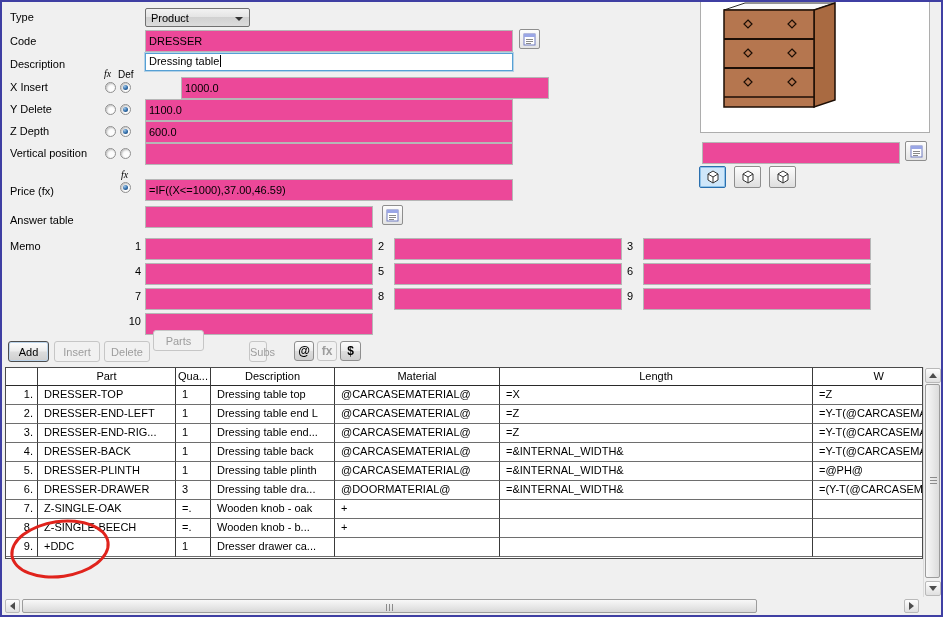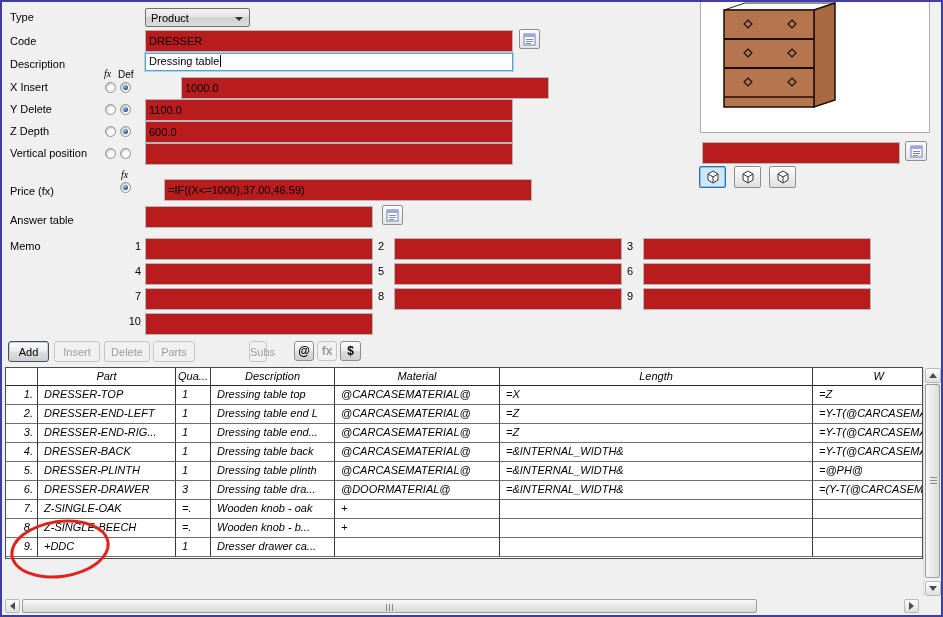--- a/index.html
+++ b/index.html
@@ -10,21 +10,21 @@
     background:#f0f0f0; border:2px solid #3f3fa3; overflow:hidden;
     font-size:11px; color:#000;
   }
   .abs { position:absolute; }
   .lbl { position:absolute; font-size:11px; color:#000; white-space:nowrap; }
   .smlbl { position:absolute; font-size:10px; color:#000; white-space:nowrap; }
   .fxi { font-style:italic; font-family:"Liberation Serif",serif; }
 
   
   .txt {
-    position:absolute; height:22px; background:#b91c1c;
+    position:absolute; height:22px; background:#ec4899;
     border:1px solid #b6b6b6; font:11px "Liberation Sans",sans-serif;
     padding:4px 3px; color:#000; outline:none;
   }
   .field {
     position:absolute; height:18px; background:#fff;
     border:1px solid #b6b6b6; padding:1px 3px 0 3px; overflow:hidden; white-space:nowrap;
   }
   .field.focused { border:1px solid #56a0d4; box-shadow:0 0 0 1px rgba(105,170,220,.45); }
   .caret { display:inline-block; width:1px; height:12px; background:#000; vertical-align:-2px; margin-left:1px; }
 
@@ -70,21 +70,21 @@
     position:absolute; width:27px; height:22px; border:1px solid #8e8e8e; border-radius:2px;
     background:linear-gradient(#fdfdfd,#dfdfdf); display:flex; align-items:center; justify-content:center;
   }
   .cubebtn.sel { border:1px solid #2a6fae; background:#cfe7fa; box-shadow:0 0 0 1px #8ec1e8 inset; }
 
   
   .preview { position:absolute; left:698px; top:0; width:230px; height:131px; background:#fff;
              border:1px solid #adadad; border-top:none; }
 
   
-  .grid-wrap { position:absolute; left:3px; top:365px; width:936px; height:248px;font-style:italic; }
+  .grid-wrap { position:absolute; left:3px; top:365px; width:936px; height:248px; }
   .grid {
     position:absolute; left:0; top:0; width:918px; height:192px; background:#fff;
     border:1px solid #4a4a4a; overflow:hidden;
   }
   .grow { display:grid; grid-template-columns:32px 138px 35px 124px 165px 313px auto; }
   .grow > div {
     height:19px; border-right:1px solid #3a3a3a; border-bottom:1px solid #6e6e6e;
     padding:2px 2px 0 6px; overflow:hidden; white-space:nowrap; font-size:11px;
   }
   .grow.hdr > div { height:18px; border-bottom:1px solid #2a2a2a; text-align:center; padding-left:2px; }
@@ -168,21 +168,21 @@
   <div class="radio" style="left:103px;top:124px"></div>
   <div class="radio sel" style="left:118px;top:124px"></div>
   <input class="txt" style="left: 143px; top: 119px; width: 368px;" value="600.0">
 
   <div class="radio" style="left:103px;top:146px"></div>
   <div class="radio" style="left:118px;top:146px"></div>
   <input class="txt" style="left: 143px; top: 141px; width: 368px;" value="">
 
   <div class="smlbl fxi" style="left:119px;top:167px">fx</div>
   <div class="radio sel" style="left:118px;top:180px"></div>
-  <input class="txt" style="left: 143px; top: 177px; width: 368px; margin-left: 19px;" value="=IF((X&lt;=1000),37.00,46.59)">
+  <input class="txt" style="left: 143px; top: 177px; width: 368px;" value="=IF((X&lt;=1000),37.00,46.59)">
 
   <input class="txt" style="left: 143px; top: 204px; width: 228px;" value="">
   <div class="listbtn" style="left:380px;top:203px">
     <svg width="13" height="13" viewBox="0 0 13 13">
       <rect x="1" y="1" width="11" height="11" fill="#ffffff" stroke="#6f7bbf"></rect>
       <rect x="1" y="1" width="11" height="3" fill="#9aa6e6"></rect>
       <line x1="3" y1="6.5" x2="10" y2="6.5" stroke="#8a8a8a"></line>
       <line x1="3" y1="8.5" x2="10" y2="8.5" stroke="#8a8a8a"></line>
       <line x1="3" y1="10.5" x2="8" y2="10.5" stroke="#8a8a8a"></line>
     </svg>
@@ -206,21 +206,21 @@
   <input class="txt" style="left: 392px; top: 261px; width: 228px;" value="">
   <input class="txt" style="left: 641px; top: 261px; width: 228px;" value="">
   <input class="txt" style="left: 143px; top: 286px; width: 228px;" value="">
   <input class="txt" style="left: 392px; top: 286px; width: 228px;" value="">
   <input class="txt" style="left: 641px; top: 286px; width: 228px;" value="">
   <input class="txt" style="left: 143px; top: 311px; width: 228px;" value="">
 
   <button class="btn deflt" style="left:6px;top:339px;width:41px">Add</button>
   <button class="btn dis" style="left:52px;top:339px;width:46px">Insert</button>
   <button class="btn dis" style="left:102px;top:339px;width:46px">Delete</button>
-  <button class="btn dis" style="left:151px;top:339px;width:42px">Parts</button>
+  <button class="btn dis" style="left:151px;top:328px;width:51px">Parts</button>
   <button class="btn dis" style="left:247px;top:339px;width:18px">Subs</button>
   <button class="btn sq" style="left:292px;top:339px;height:20px">@</button>
   <button class="btn sq dis fxi" style="left:315px;top:339px;height:20px">fx</button>
   <button class="btn sq" style="left:338px;top:339px;width:21px;height:20px">$</button>
 
   <div class="grid-wrap">
     <div class="grid">
       <div class="grow hdr">
         <div></div>
         <div>Part</div>

